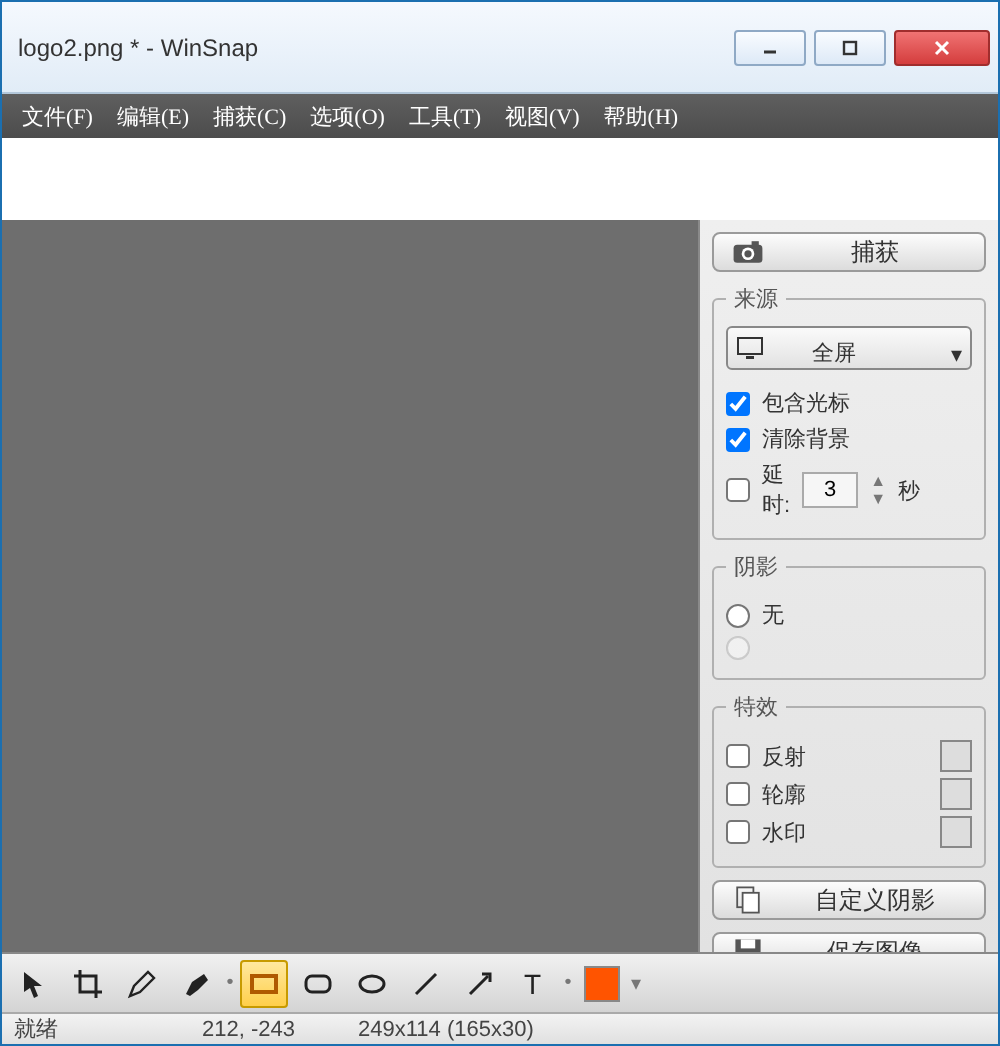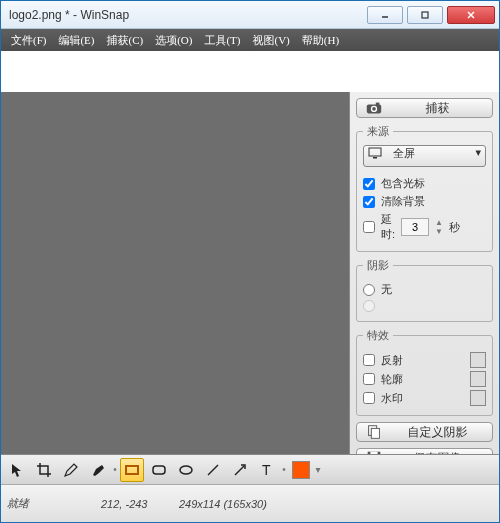--- a/index.html
+++ b/index.html
@@ -1,20 +1,20 @@
 <!DOCTYPE html>
 <html><head>
 <meta charset="utf-8">
 <style>
 * { box-sizing: border-box; margin: 0; padding: 0; font-family: "Microsoft YaHei", Arial, sans-serif; }
 body { width: 500px; height: 523px; overflow: hidden; background: #fff; }
 
 .window { border: 1px solid #1b6fb0; width: 500px; height: 523px; display: flex; flex-direction: column; }
 
-.titlebar { height: 28px; background: linear-gradient(#f5f9fe,#e1ecf7); display: flex; align-items: center; border-bottom: 1px solid #b3c7da; }
+.titlebar { height: 46px; background: linear-gradient(#f5f9fe,#e1ecf7); display: flex; align-items: center; border-bottom: 1px solid #b3c7da; }
 .titlebar .title { flex: 1; font-size: 12px; color: #333; padding-left: 8px; }
 .wb { width: 36px; height: 18px; margin-right: 4px; border: 1px solid #8fa9c5; border-radius: 2px; background: linear-gradient(#f9fcff,#dde9f7); display: flex; align-items: center; justify-content: center; }
 .wb.close { width: 48px; background: linear-gradient(#f07373,#d43d3d); border-color: #a02d2d; color:#fff; }
 .wb svg { width: 10px; height: 10px; }
 
 .menubar { height: 22px; background: linear-gradient(#5f5f5f,#4c4c4c); display: flex; align-items: center; color: #fff; font-size: 11px; padding: 0 4px; gap: 0; }
 .menubar .mi { padding: 2px 6px; cursor: default; font-family: Liberation Serif, serif; }
 
 .content { flex: 1; display: flex; background: #6e6e6e; min-height: 0; margin-top: 41px; }
 .canvas { flex: 1; }
@@ -22,35 +22,35 @@
 .sidepanel { width: 150px; background: linear-gradient(#efefef,#e2e2e2); border-left: 1px solid #8a8a8a; padding: 6px 6px 6px 6px; display: flex; flex-direction: column; gap: 6px; font-size: 11px; color: #333; overflow: hidden; }
 
 .btn { height: 28px; border: 1px solid #9a9a9a; border-radius: 4px; background: linear-gradient(#fcfcfc,#dcdcdc); display: flex; align-items: center; gap: 8px; padding: 0 8px; cursor: pointer; }
 .btn .ic { width: 18px; height: 18px; display: flex; align-items: center; justify-content: center; }
 .btn span.lbl { flex: 1; text-align: center; font-size: 12px; }
 
 fieldset { border: 1px solid #b0b0b0; border-radius: 3px; padding: 6px 6px; }
 fieldset legend { font-size: 11px; padding: 0 4px; color: #555; }
 .row { display: flex; align-items: center; gap: 6px; margin: 3px 0; }
 .row label { flex: 1; }
-.dd { width:100%; height: 22px; border:1px solid #888; background: linear-gradient(#fafafa,#e2e2e2); display:flex; align-items:flex-start; padding:0 4px; gap:11px; border-radius:3px;}
+.dd { width:100%; height: 22px; border:1px solid #888; background: linear-gradient(#fafafa,#e2e2e2); display:flex; align-items:flex-end; padding:0 4px; gap:24px; border-radius:3px;}
 .dd .arrow { margin-left:auto; }
 .chk, .rad { width: 12px; height: 12px; }
 .spin { width: 28px; height: 18px; border:1px solid #aaa; background:#f6f6f6; font-size:11px; text-align:center; }
 .swatch { width:16px; height:16px; border:1px solid #888; background:#ddd; margin-left:auto; }
 .rad-dis { color:#999; }
 
 .toolbar { height: 30px; background: linear-gradient(#f1f1f1,#d4d4d4); border-top: 1px solid #888; display: flex; align-items: center; padding: 0 4px; gap: 3px; }
 .tb { width: 24px; height: 24px; display: flex; align-items: center; justify-content: center; border:1px solid transparent; border-radius: 2px; }
 .tb.sel { border-color: #c79a00; background: linear-gradient(#ffe89f,#ffcf4a); }
 .tb-sep { width: 4px; height: 24px; display:flex; align-items:center; justify-content:center; color:#777; font-size:10px;}
 .tb svg { width:16px; height:16px; }
 .color-sw { width:18px; height:18px; background:#ff5400; border:1px solid #888; }
 
-.statusbar { height: 38px; background: linear-gradient(#f3f3f3,#e0e0e0); border-top:1px solid #aaa; display:flex; align-items:center; font-size:11px; color:#444; padding:0 6px; gap: 18px; font-style: italic; }
+.statusbar { height: 16px; background: linear-gradient(#f3f3f3,#e0e0e0); border-top:1px solid #aaa; display:flex; align-items:center; font-size:11px; color:#444; padding:0 6px; gap: 18px; }
 .statusbar .s1 { width: 48px; }
 .statusbar .s2 { width: 60px; margin-left: 28px; }
 .statusbar .s3 { }
 </style>
 </head>
 <body>
 <div class="window">
 
 <div class="titlebar">
   <span class="title">logo2.png * - WinSnap</span>

